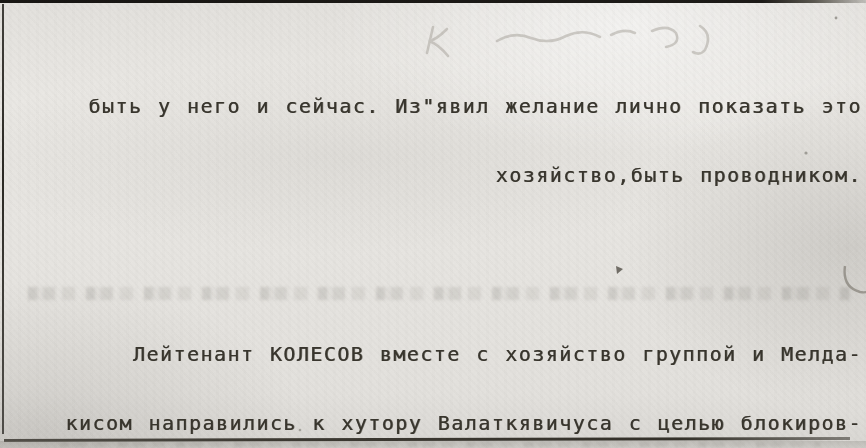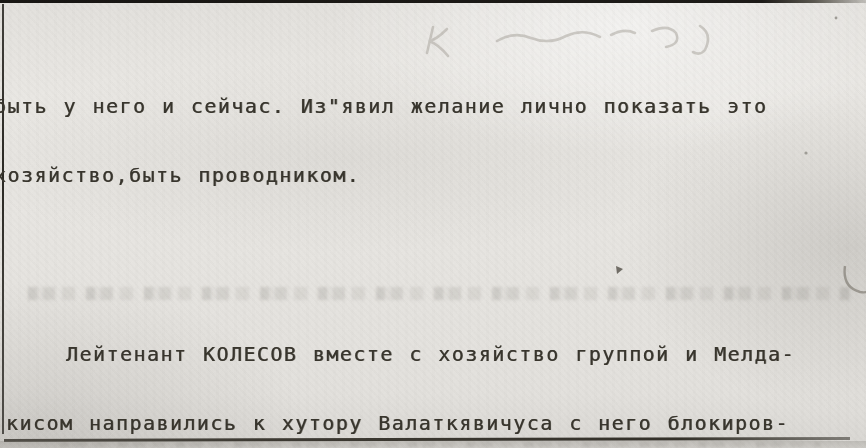--- a/index.html
+++ b/index.html
@@ -5,20 +5,21 @@
   html,body { margin:0; padding:0; background:#b9b7b3; }
   .scan {
     position:relative; width:866px; height:448px; overflow:hidden;
     background:
       radial-gradient(ellipse 420px 180px at 72% 6%, rgba(255,255,255,0.55), transparent 70%),
       radial-gradient(ellipse 300px 220px at 98% 55%, rgba(110,107,100,0.20), transparent 75%),
       radial-gradient(ellipse 360px 200px at 4% 96%, rgba(110,107,100,0.16), transparent 75%),
       radial-gradient(ellipse 500px 120px at 40% 35%, rgba(125,122,115,0.10), transparent 80%),
       linear-gradient(180deg,#e2e0dc 0%, #e9e7e3 22%, #e6e4e0 55%, #e2e0dc 88%, #d8d6d2 100%);
     font-family:"DejaVu Sans Mono", "Liberation Mono", monospace;
+    text-align:right;
   }
   .noise {
     position:absolute; inset:0; pointer-events:none;
     background-image:
       repeating-linear-gradient(47deg, rgba(60,58,52,0.018) 0 2px, transparent 2px 5px),
       repeating-linear-gradient(-43deg, rgba(255,255,255,0.03) 0 1px, transparent 1px 4px),
       repeating-linear-gradient(90deg, rgba(60,58,52,0.012) 0 3px, transparent 3px 9px);
   }
   
   .frame-top {
@@ -75,21 +76,21 @@
   <div class="ghost ghost-mid"></div>
   <div class="ghost ghost-bottom"></div>
 
   <div class="doc">
     <div class="para p1">
       <div class="line">быть у него и сейчас. Из"явил желание лично показать это</div>
       <div class="line">хозяйство,быть проводником.</div>
     </div>
     <div class="para p2">
       <div class="line ind60">Лейтенант КОЛЕСОВ вместе с хозяйство группой и Мелда-</div>
-      <div class="line">кисом направились к хутору Валаткявичуса с него блокиров-</div>
+      <div class="line">кисом направились к хутору Валаткявичуса с целью блокиров-</div>
       
     </div>
     
     
     
   </div>
 
   <svg class="marks" width="866" height="448" viewBox="0 0 866 448">
     <g stroke="#98938a" fill="none" stroke-width="2.6" stroke-linecap="round" opacity="0.42" style="filter:blur(0.7px)">
       <path d="M433 27 L427 53"></path>

